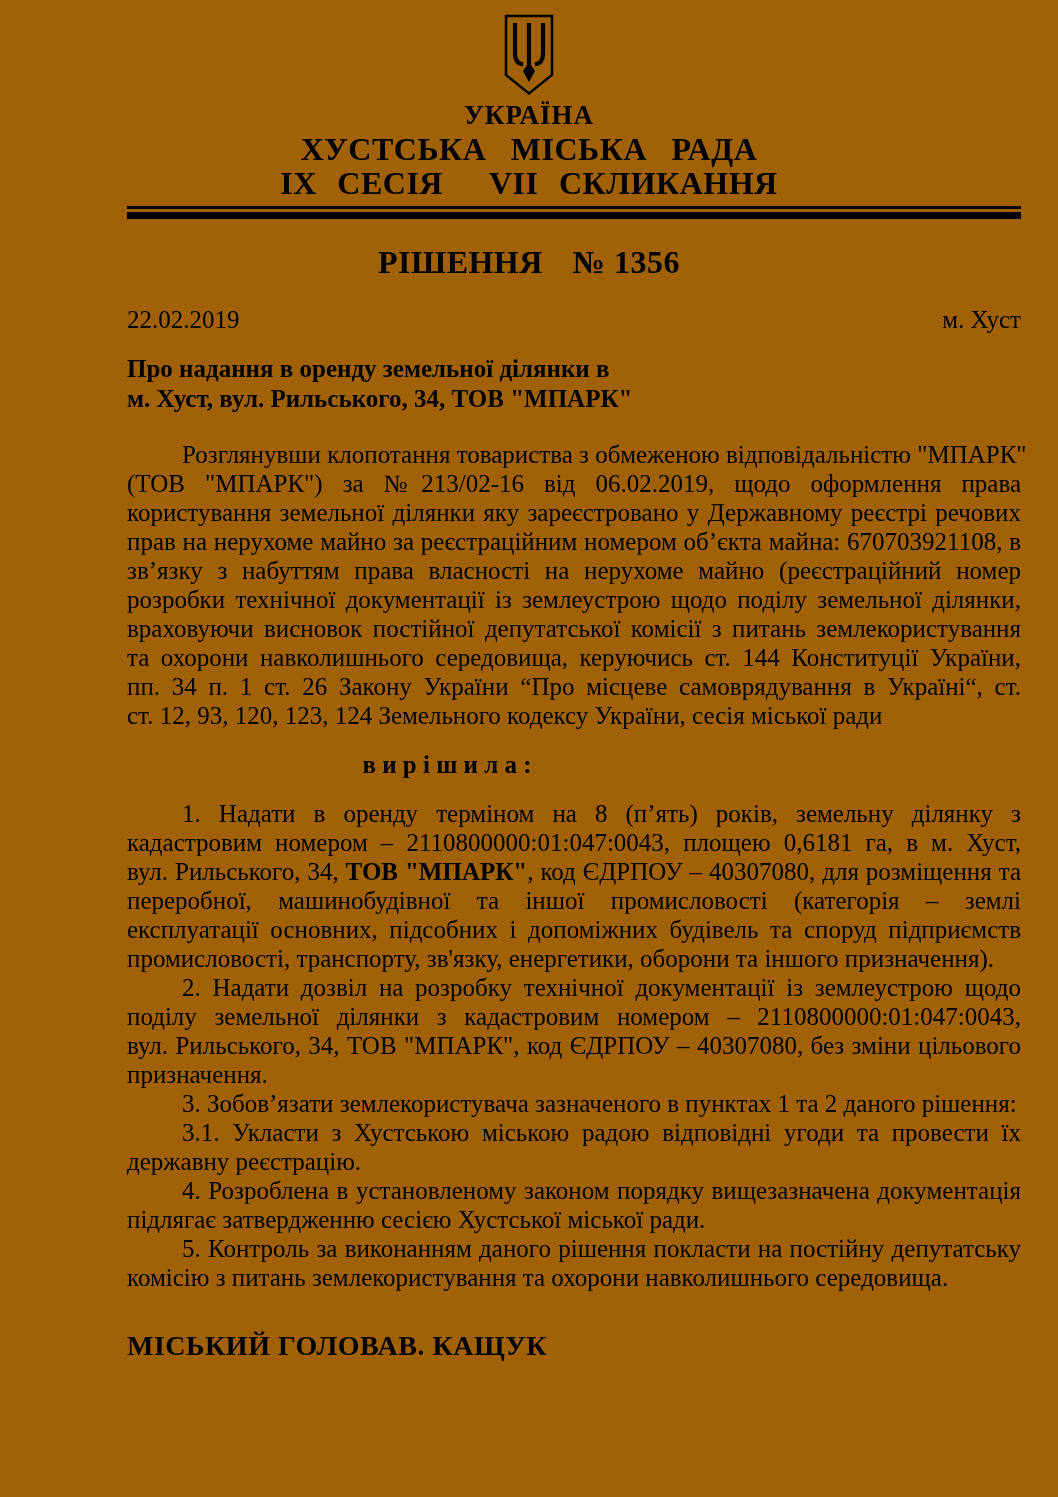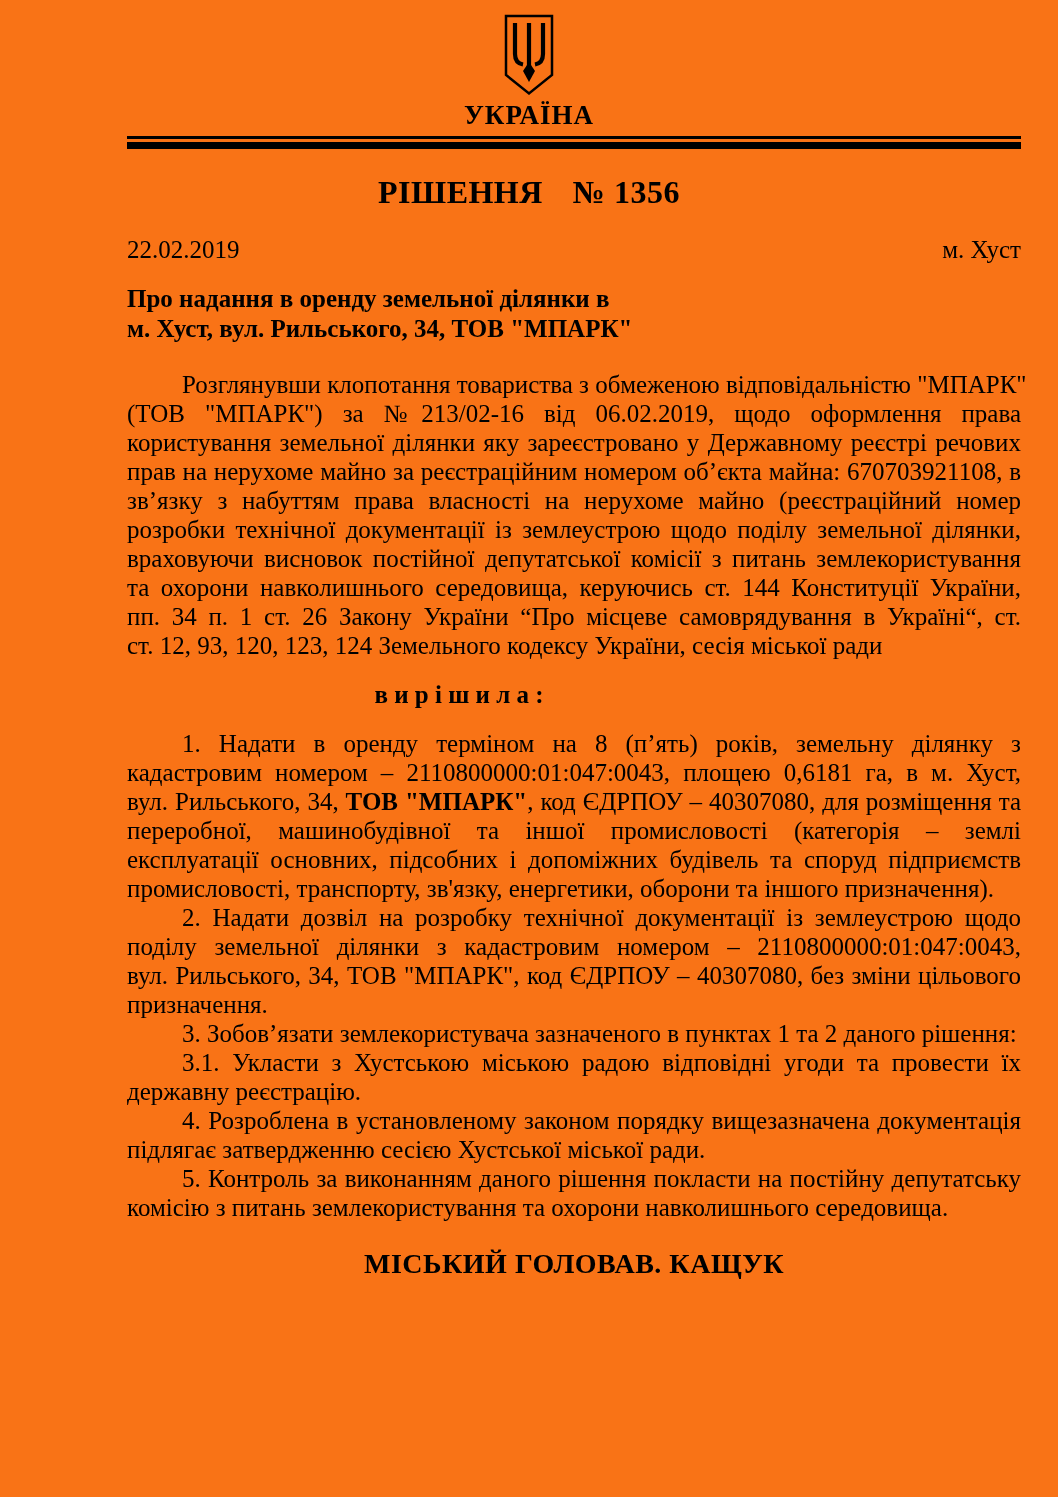--- a/index.html
+++ b/index.html
@@ -1,17 +1,17 @@
 <!DOCTYPE html>
 <html><head>
 <meta charset="utf-8">
 <style>
   html,body{margin:0;padding:0;background:#e8e8e8;}
   .page{
-    width:1058px;height:1497px;background:#f97316;color:#000;
+    width:1058px;height:1497px;background:#a16207;color:#000;
     position:relative;margin:0 auto;overflow:hidden;
     font-family:"Liberation Serif","DejaVu Serif",serif;
   }
   .content{margin-left:127px;width:894px;}
   
   .hdr{ text-align:center; padding-top:14px;}
   .emblem{display:block;margin:0 auto;}
   .country{font-weight:bold;font-size:27px;line-height:30px;margin-top:4px;letter-spacing:1px;}
   .council{font-weight:bold;font-size:32px;line-height:34px;margin-top:2px;word-spacing:16px;letter-spacing:.5px;}
   .session{font-weight:bold;font-size:32px;line-height:34px;word-spacing:12px;letter-spacing:.5px;}
@@ -26,40 +26,42 @@
   
   .meta{display:flex;justify-content:space-between;font-size:25px;line-height:29px;margin-top:26px;text-align:center;}
   
   .subject{font-weight:bold;font-size:25px;line-height:30px;margin-top:20px;width:480px;}
   
   .doc-body{margin-top:26px;font-size:25px;line-height:29px;}
   .line{text-align:justify;white-space:nowrap;}
   .line.just{text-align-last:justify;}
   .line.ind{text-indent:55px;}
   .b{font-weight:bold;}
-  .resolved{font-weight:bold;font-size:25px;line-height:29px;text-align:center;margin:20px 0;padding-left:12px;}
+  .resolved{font-weight:bold;font-size:25px;line-height:29px;text-align:center;margin:20px 0;}
   
-  .sig{display:flex;justify-content:center;font-weight:bold;font-size:28px;line-height:32px;margin-top:26px;letter-spacing:.5px;}
+  .sig{display:flex;justify-content:flex-start;font-weight:bold;font-size:28px;line-height:32px;margin-top:38px;letter-spacing:.5px;}
 </style>
 </head>
 <body>
 
 <div class="page">
 
   <div class="hdr">
     <svg class="emblem" width="50" height="82" viewBox="0 0 50 82">
       <path d="M2 2 H48 V61 L25 79.5 L2 61 Z" fill="none" stroke="#000" stroke-width="2.5"></path>
       <g stroke="#000" stroke-width="4.2" fill="none">
         <path d="M11 9 V40 Q11 49 19 50.5"></path>
         <path d="M39 9 V40 Q39 49 31 50.5"></path>
         <path d="M25 9 V54"></path>
       </g>
       <path d="M25 48 L31 57 L25 68 L19 57 Z" fill="#000" stroke="none"></path>
     </svg>
     <div class="country">УКРАЇНА</div>
+    <div class="council">ХУСТСЬКА МІСЬКА РАДА</div>
+    <div class="session"><span>IX СЕСІЯ</span><span class="gap"></span><span>VII СКЛИКАННЯ</span></div>
     <div class="content rule">
       <div class="thin"></div>
       <div class="sep"></div>
       <div class="thick"></div>
     </div>
   </div>
 
   <div class="decision"><span>РІШЕННЯ</span><span class="num">№ 1356</span></div>
 
   <div class="content meta">

